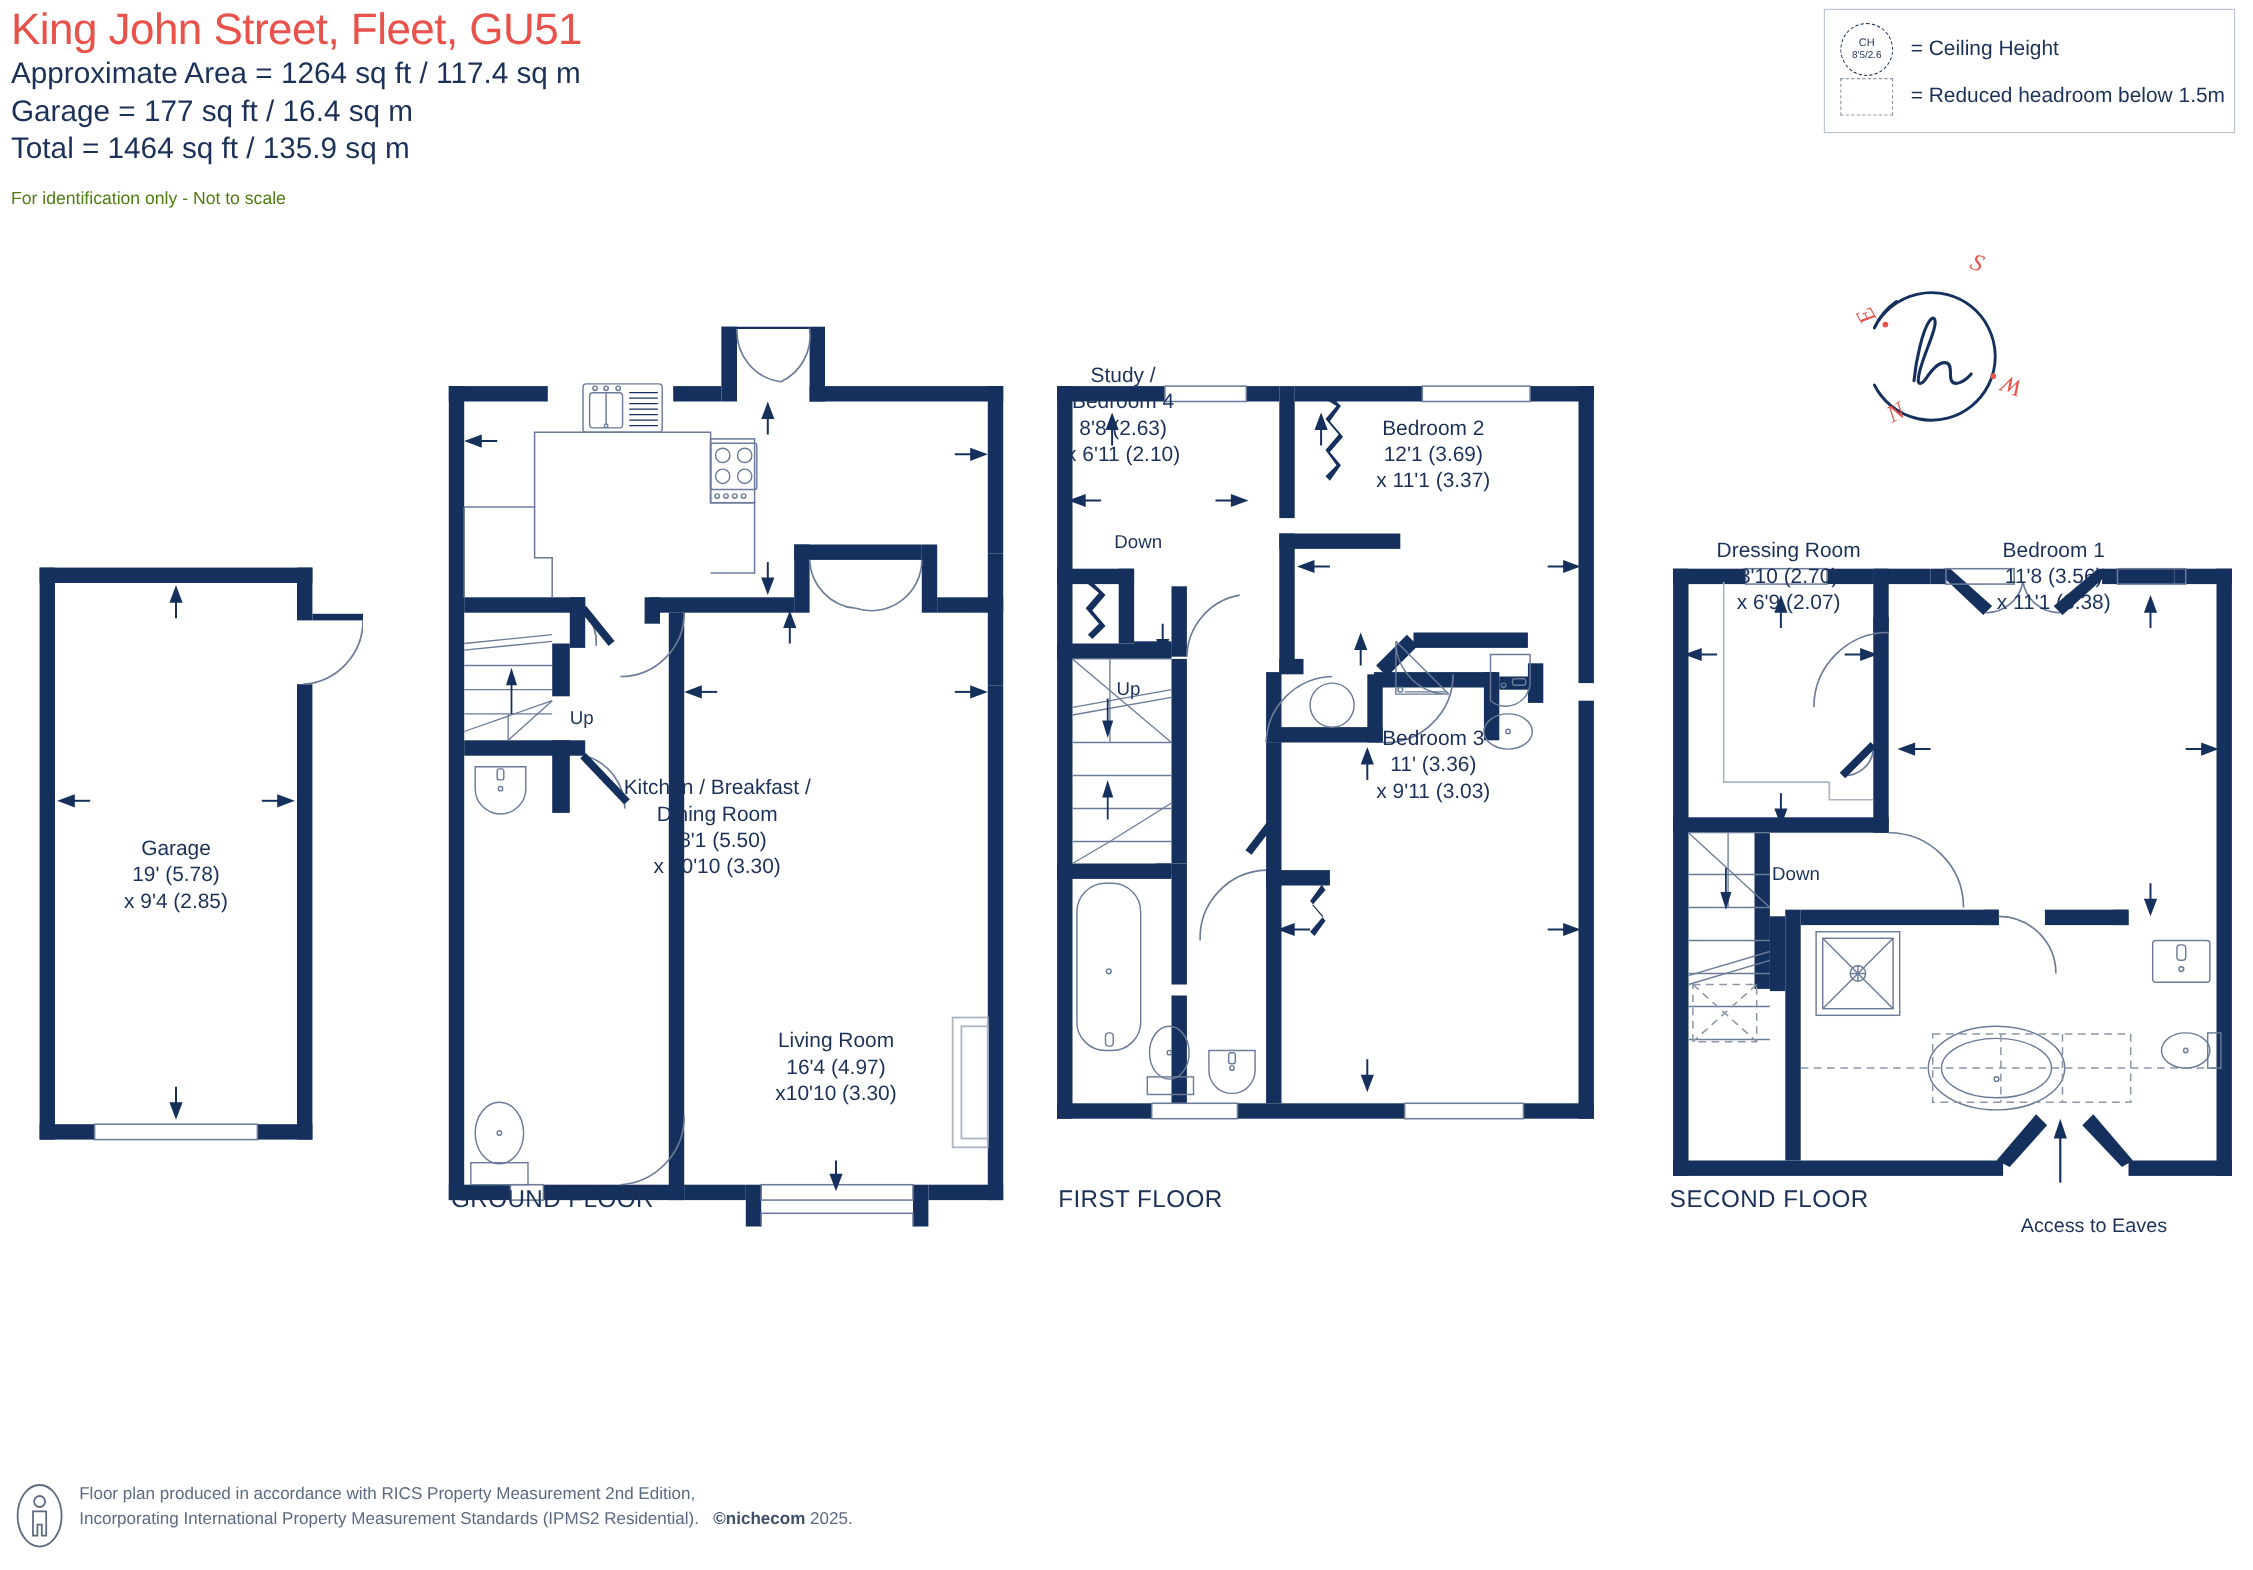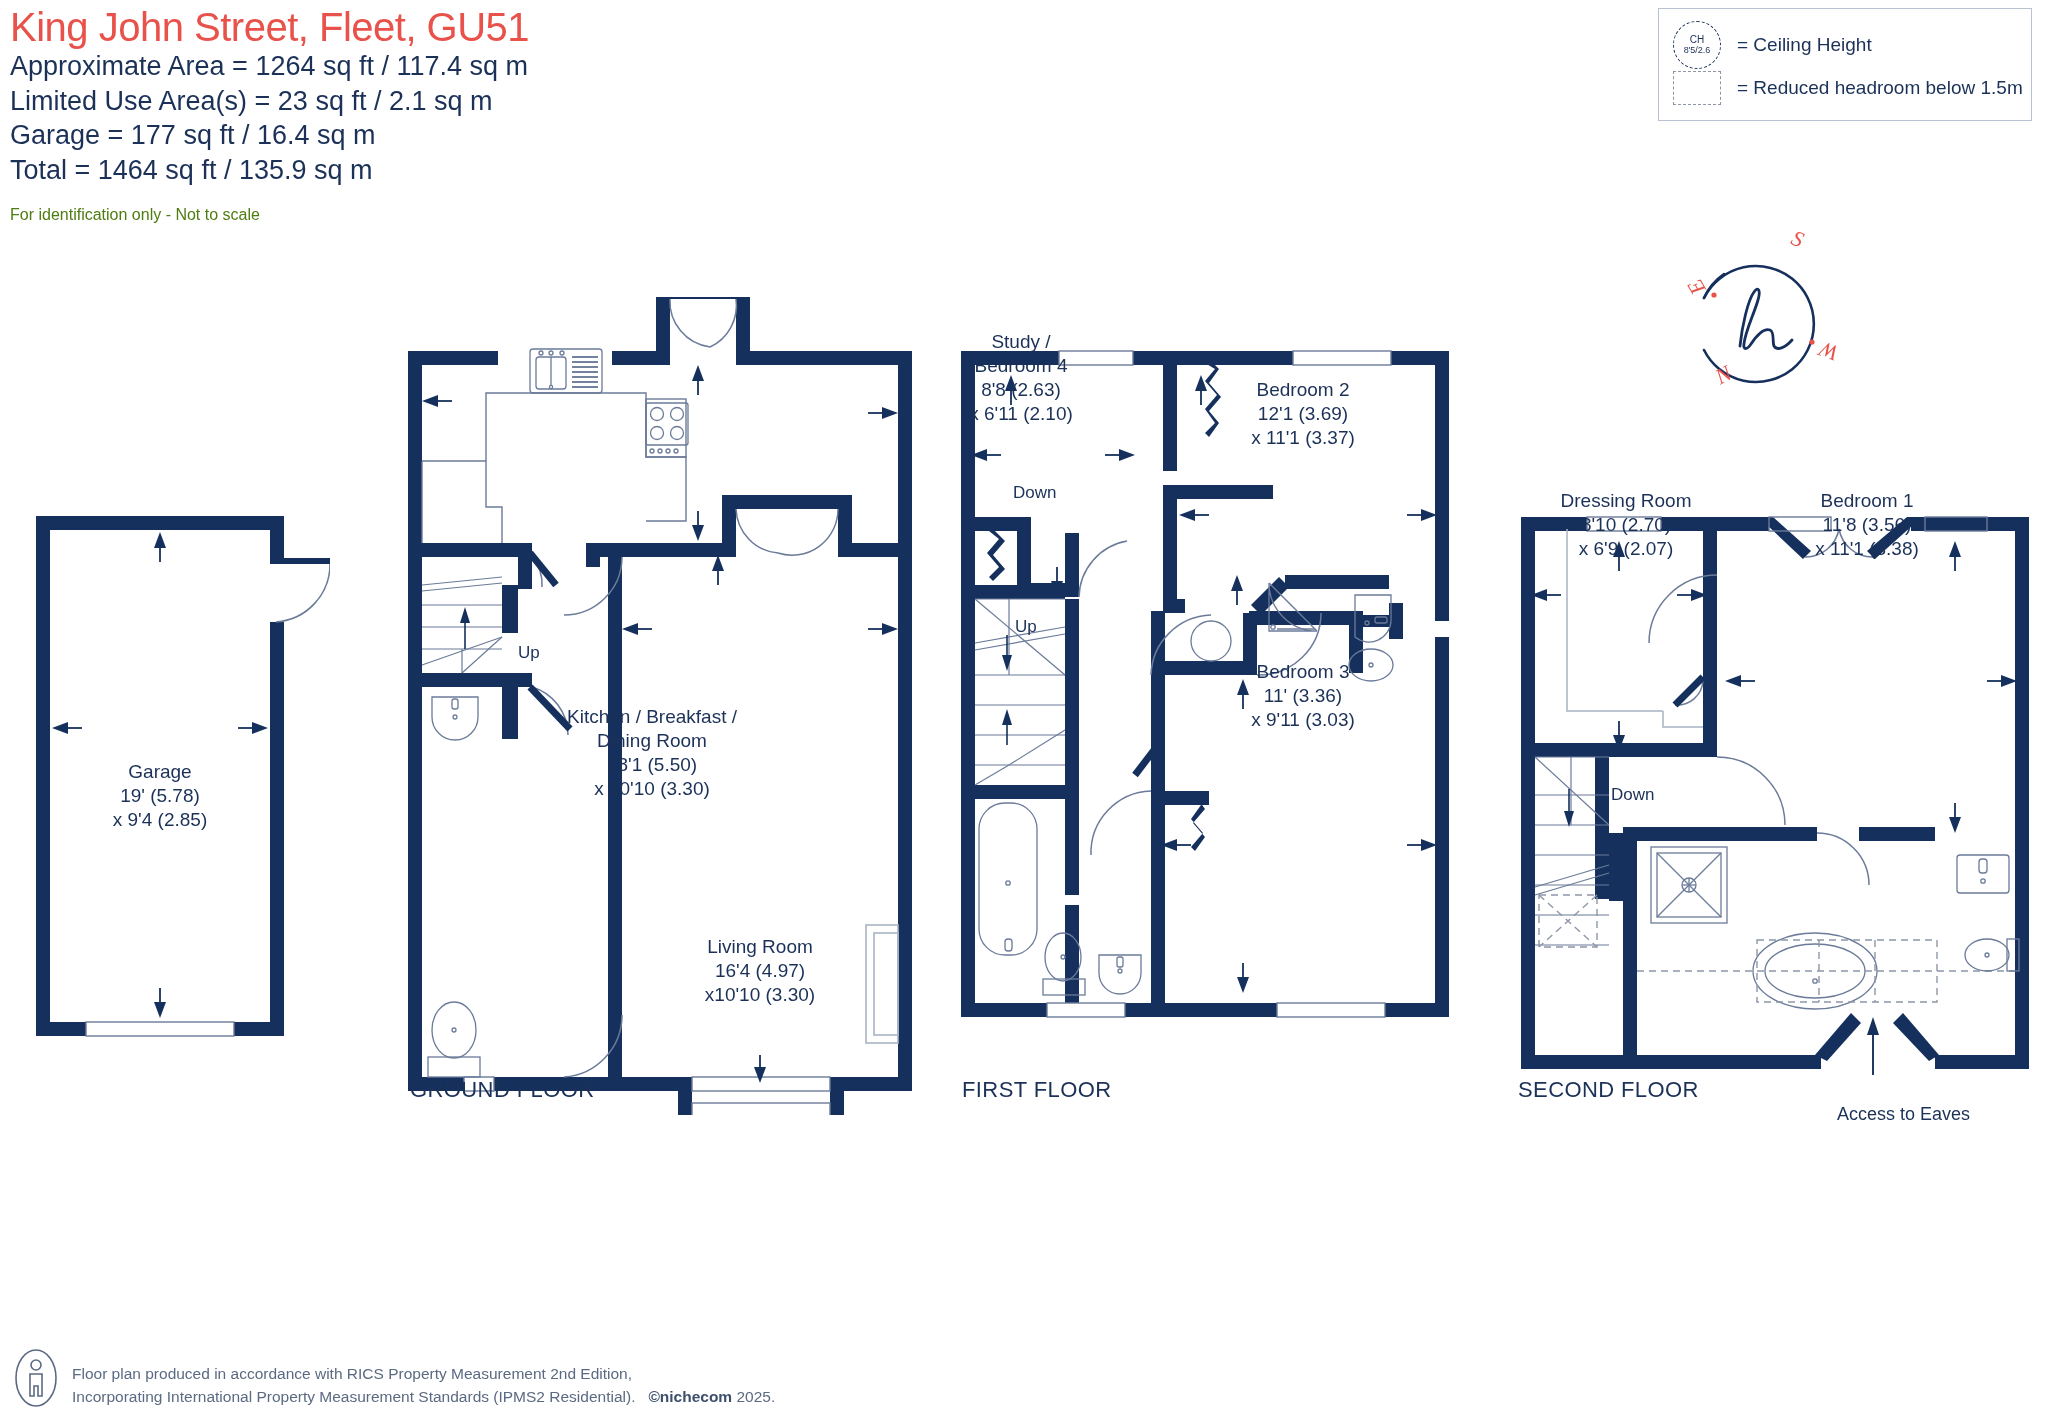--- a/index.html
+++ b/index.html
@@ -93,39 +93,38 @@
     color: #1b3158;
     white-space: nowrap;
   }
   .eaves-note {
     position: absolute;
     font-size: 18px;
     color: #1b3158;
     white-space: nowrap;
   }
   
-  #footer { position: absolute; left: 14px; top: 1348px; display: flex; align-items: flex-end; }
+  #footer { position: absolute; left: 14px; top: 1348px; display: flex; align-items: flex-start; }
   #footer-icon { width: 44px; height: 60px; flex: 0 0 44px; }
   #footer-text {
     margin-left: 14px;
     font-size: 15.5px;
     line-height: 1.45;
     color: #5b6a82;
     font-family: "Liberation Sans", sans-serif;
   }
   #footer-text b { color: #3d4f6b; font-weight: bold; }
   svg { display: block; }
 </style>
 </head>
 <body>
 
 <div id="header">
   <div id="title">King John Street, Fleet, GU51</div>
   <div class="area-line">Approximate Area = 1264 sq ft / 117.4 sq m</div>
-  <div class="area-line">Limited Use Area(s) = 23 sq ft / 2.1 sq m</div>
   <div class="area-line">Garage = 177 sq ft / 16.4 sq m</div>
   <div class="area-line">Total = 1464 sq ft / 135.9 sq m</div>
   <div id="disclaimer">For identification only - Not to scale</div>
 </div>
 
 <div id="legend">
   <div class="legend-row r1">
     <div class="ch-circle">
       <span class="ch-lbl">CH</span>
       <span class="ch-val">8'5/2.6</span>

